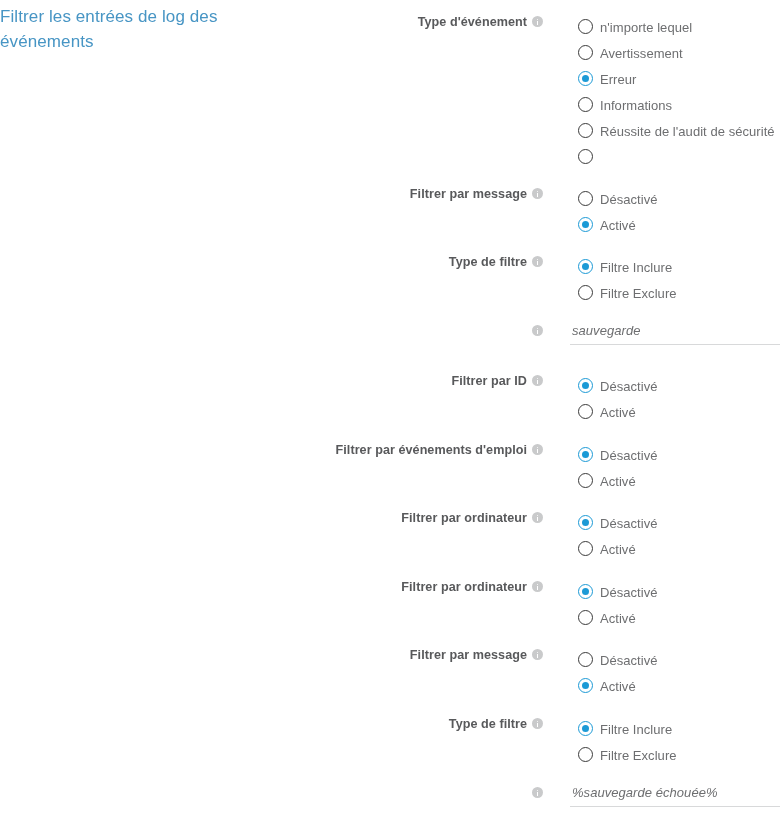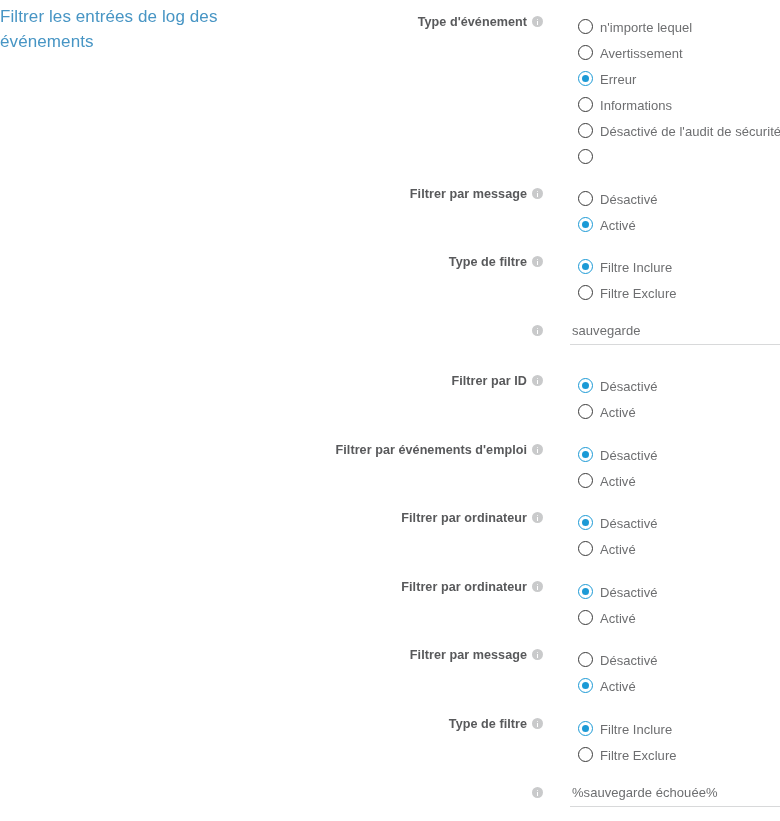--- a/index.html
+++ b/index.html
@@ -143,36 +143,37 @@
     border: none;
     border-bottom: 1px solid #d8d9da;
     outline: none;
     background: transparent;
     font-family: "Liberation Sans", sans-serif;
     font-size: 13px;
     color: #6d6e70;
     padding: 0 0 6px 2px;
     margin: 0;
     letter-spacing: 0.05px;
+    font-style: italic;
   }
 </style>
 </head>
 <body>
 
 <div class="page-title">Filtrer les entrées de log des événements</div>
 
 <div class="form" id="form-root">
     <div class="row" style="top: 14px;">
       <div class="lbl"><span>Type d'événement</span><span class="info-icon"></span></div>
       <div class="controls">
         <div class="radio-item"><span class="radio"></span><span class="radio-label">n'importe lequel</span></div>
         <div class="radio-item"><span class="radio"></span><span class="radio-label">Avertissement</span></div>
         <div class="radio-item"><span class="radio checked"></span><span class="radio-label">Erreur</span></div>
         <div class="radio-item"><span class="radio"></span><span class="radio-label">Informations</span></div>
-        <div class="radio-item"><span class="radio"></span><span class="radio-label">Désactivé de l'audit de sécurité</span></div>
+        <div class="radio-item"><span class="radio"></span><span class="radio-label">Réussite de l'audit de sécurité</span></div>
         <div class="radio-item"><span class="radio"></span></div>
       </div>
     </div>
     <div class="row" style="top: 186px;">
       <div class="lbl"><span>Filtrer par message</span><span class="info-icon"></span></div>
       <div class="controls">
         <div class="radio-item"><span class="radio"></span><span class="radio-label">Désactivé</span></div>
         <div class="radio-item"><span class="radio checked"></span><span class="radio-label">Activé</span></div>
       </div>
     </div>

